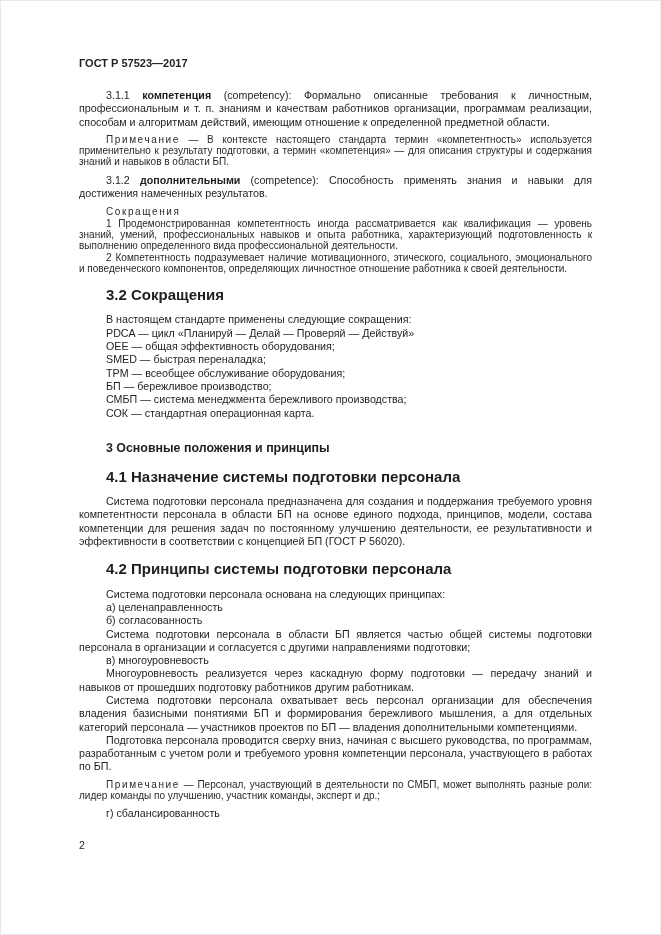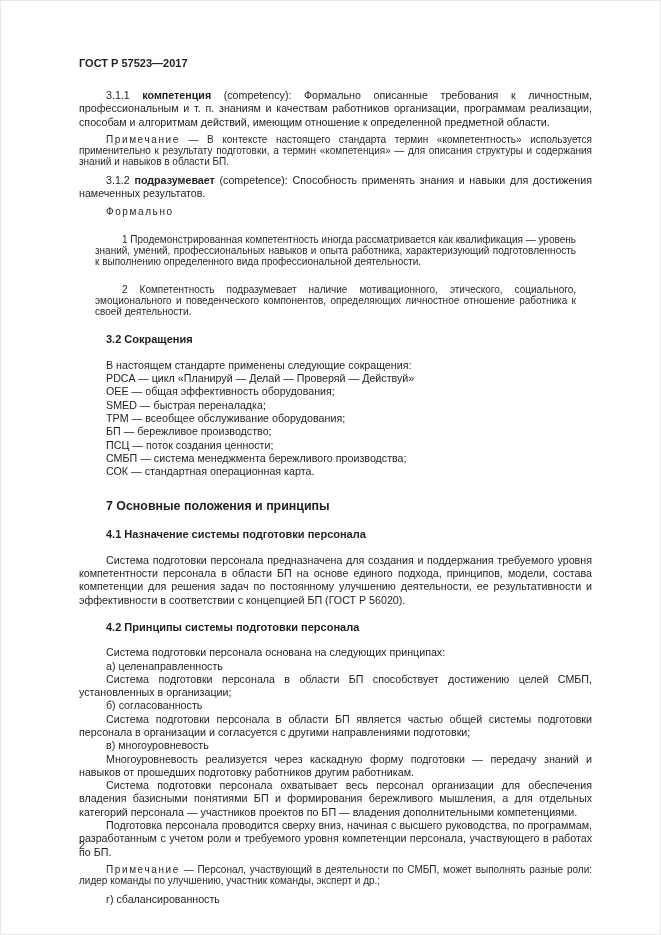--- a/index.html
+++ b/index.html
@@ -32,24 +32,24 @@
   .line { text-align:left; text-indent:27px; }
   .note, .note-title, .note-item {
     font-size:10px;
     line-height:11.3px;
     text-align:justify;
     text-indent:27px;
     color:#2a2a2a;
   }
   .note { margin:5px 0 6px 0; }
   .note-title { margin:6px 0 0 0; }
-  .note-item { margin:16px; }
+  .note-item { margin:0; }
   .h2 {
     font-weight:bold;
-    font-size:11px;
+    font-size:15px;
     line-height:13.3px;
     text-indent:27px;
     margin:14px 0 12px 0;
   }
   .h1 {
     font-weight:bold;
     font-size:12.4px;
     line-height:15px;
     text-indent:27px;
     margin:21px 0 13px 0;
@@ -64,41 +64,39 @@
 </style>
 </head>
 <body>
 
 <div class="page">
   <div class="content">
     <div class="header">ГОСТ Р 57523—2017</div>
     <div>
         <div class="body"><span>3.1.1 </span><span class="b">компетенция</span><span> (competency): Формально описанные требования к личностным, профессиональным и т. п. знаниям и качествам работников организации, программам реализации, способам и алгоритмам действий, имеющим отношение к определенной предметной области.</span></div>
         <div class="note"><span class="sp">Примечание</span><span> — В контексте настоящего стандарта термин «компетентность» используется применительно к результату подготовки, а термин «компетенция» — для описания структуры и содержания знаний и навыков в области БП.</span></div>
-        <div class="body"><span>3.1.2 </span><span class="b">подразумевает</span><span> (competence): Способность применять знания и навыки для достижения намеченных результатов.</span></div>
-        <div class="note-title"><span class="sp">Формально</span></div>
+        <div class="body"><span>3.1.2 </span><span class="b">дополнительными</span><span> (competence): Способность применять знания и навыки для достижения намеченных результатов.</span></div>
+        <div class="note-title"><span class="sp">Сокращения</span></div>
         <div class="note-item">1 Продемонстрированная компетентность иногда рассматривается как квалификация — уровень знаний, умений, профессиональных навыков и опыта работника, характеризующий подготовленность к выполнению определенного вида профессиональной деятельности.</div>
         <div class="note-item">2 Компетентность подразумевает наличие мотивационного, этического, социального, эмоционального и поведенческого компонентов, определяющих личностное отношение работника к своей деятельности.</div>
         <div class="h2">3.2 Сокращения</div>
         <div class="body">В настоящем стандарте применены следующие сокращения:</div>
         <div class="line">PDCA — цикл «Планируй — Делай — Проверяй — Действуй»</div>
         <div class="line">OEE — общая эффективность оборудования;</div>
         <div class="line">SMED — быстрая переналадка;</div>
         <div class="line">TPM — всеобщее обслуживание оборудования;</div>
         <div class="line">БП — бережливое производство;</div>
-        <div class="line">ПСЦ — поток создания ценности;</div>
         <div class="line">СМБП — система менеджмента бережливого производства;</div>
         <div class="line">СОК — стандартная операционная карта.</div>
-        <div class="h1">7 Основные положения и принципы</div>
+        <div class="h1">3 Основные положения и принципы</div>
         <div class="h2">4.1 Назначение системы подготовки персонала</div>
         <div class="body">Система подготовки персонала предназначена для создания и поддержания требуемого уровня компетентности персонала в области БП на основе единого подхода, принципов, модели, состава компетенции для решения задач по постоянному улучшению деятельности, ее результативности и эффективности в соответствии с концепцией БП (ГОСТ Р 56020).</div>
         <div class="h2">4.2 Принципы системы подготовки персонала</div>
         <div class="body">Система подготовки персонала основана на следующих принципах:</div>
         <div class="line">а) целенаправленность</div>
-        <div class="body">Система подготовки персонала в области БП способствует достижению целей СМБП, установленных в организации;</div>
         <div class="line">б) согласованность</div>
         <div class="body">Система подготовки персонала в области БП является частью общей системы подготовки персонала в организации и согласуется с другими направлениями подготовки;</div>
         <div class="line">в) многоуровневость</div>
         <div class="body">Многоуровневость реализуется через каскадную форму подготовки — передачу знаний и навыков от прошедших подготовку работников другим работникам.</div>
         <div class="body">Система подготовки персонала охватывает весь персонал организации для обеспечения владения базисными понятиями БП и формирования бережливого мышления, а для отдельных категорий персонала — участников проектов по БП — владения дополнительными компетенциями.</div>
         <div class="body">Подготовка персонала проводится сверху вниз, начиная с высшего руководства, по программам, разработанным с учетом роли и требуемого уровня компетенции персонала, участвующего в работах по БП.</div>
         <div class="note"><span class="sp">Примечание</span><span> — Персонал, участвующий в деятельности по СМБП, может выполнять разные роли: лидер команды по улучшению, участник команды, эксперт и др.;</span></div>
         <div class="line">г) сбалансированность</div>
       </div>
   </div>

